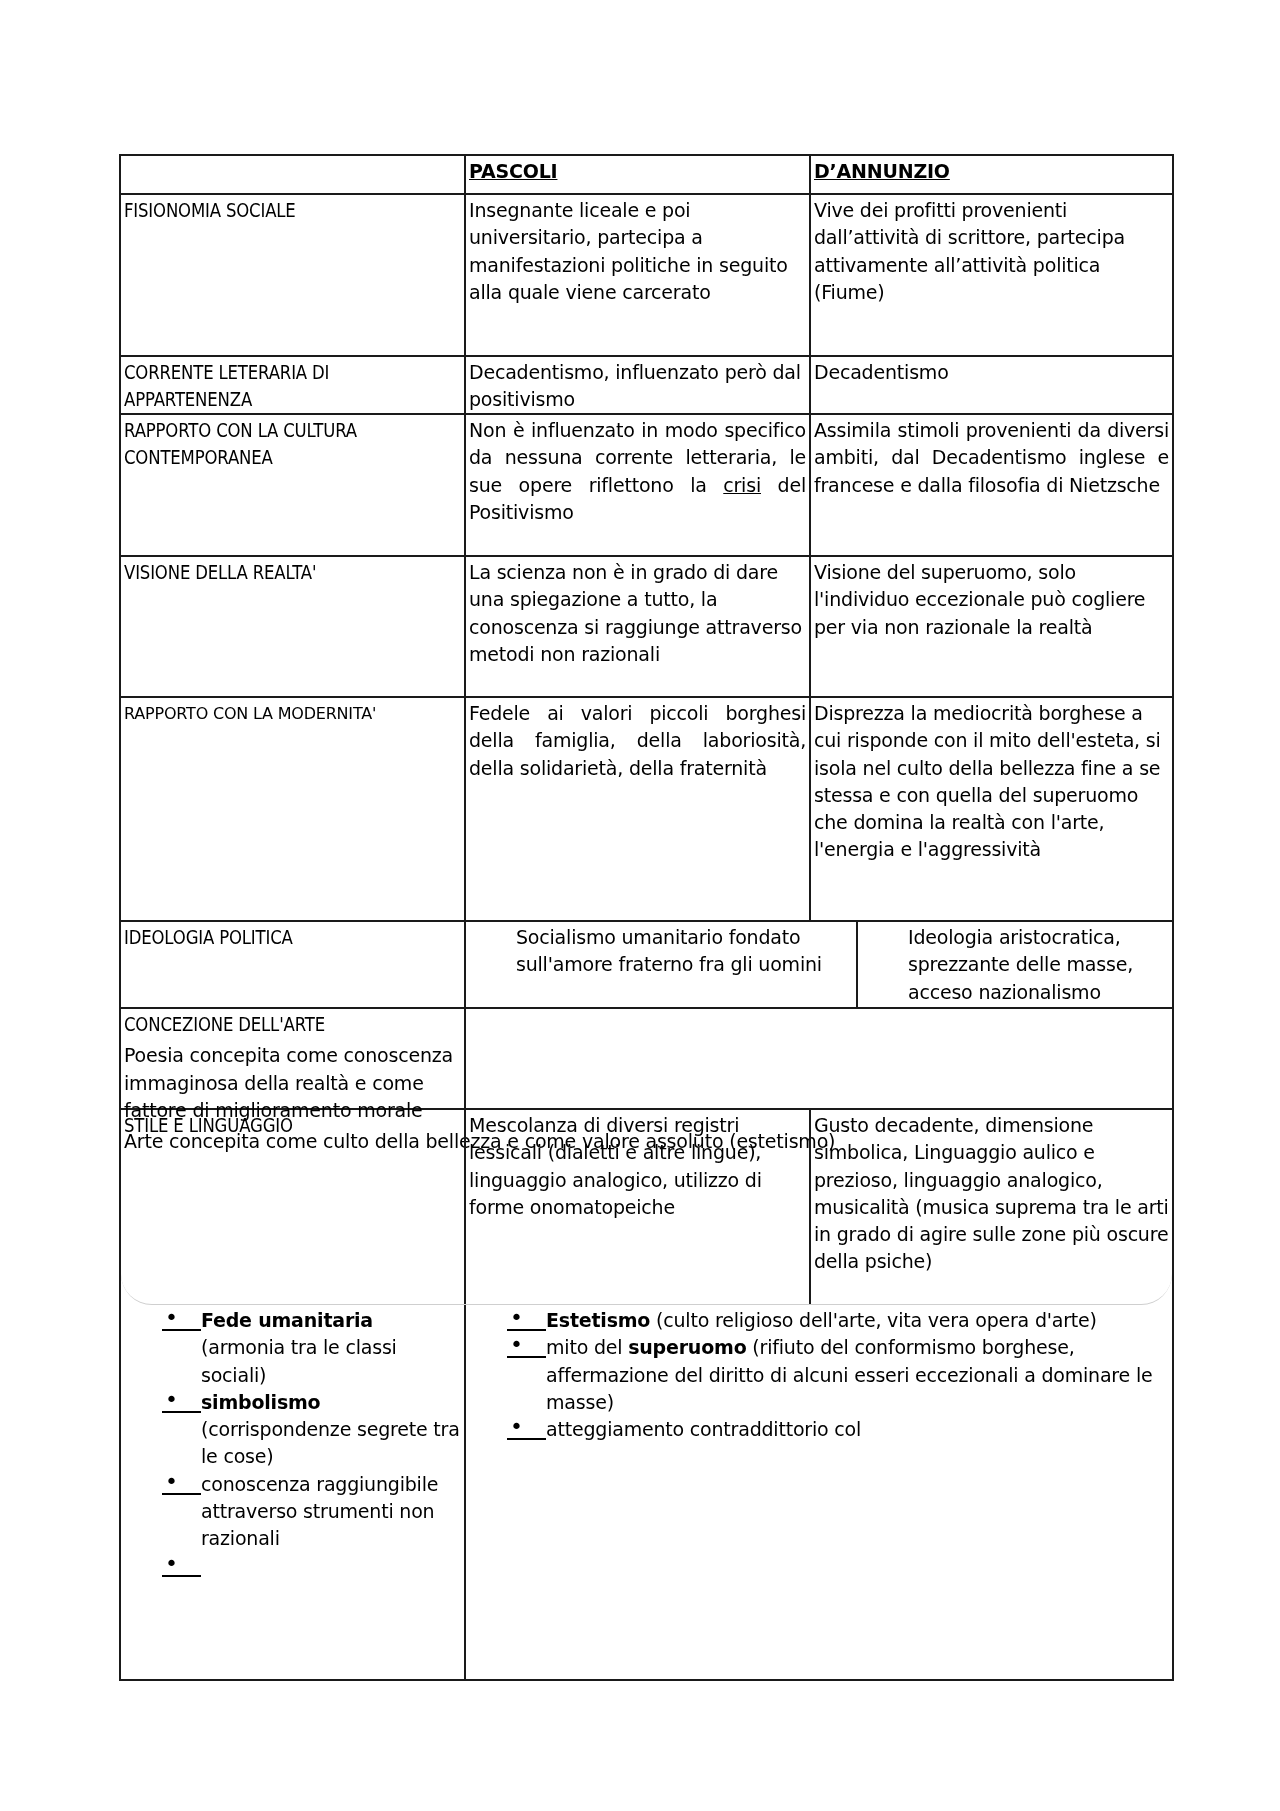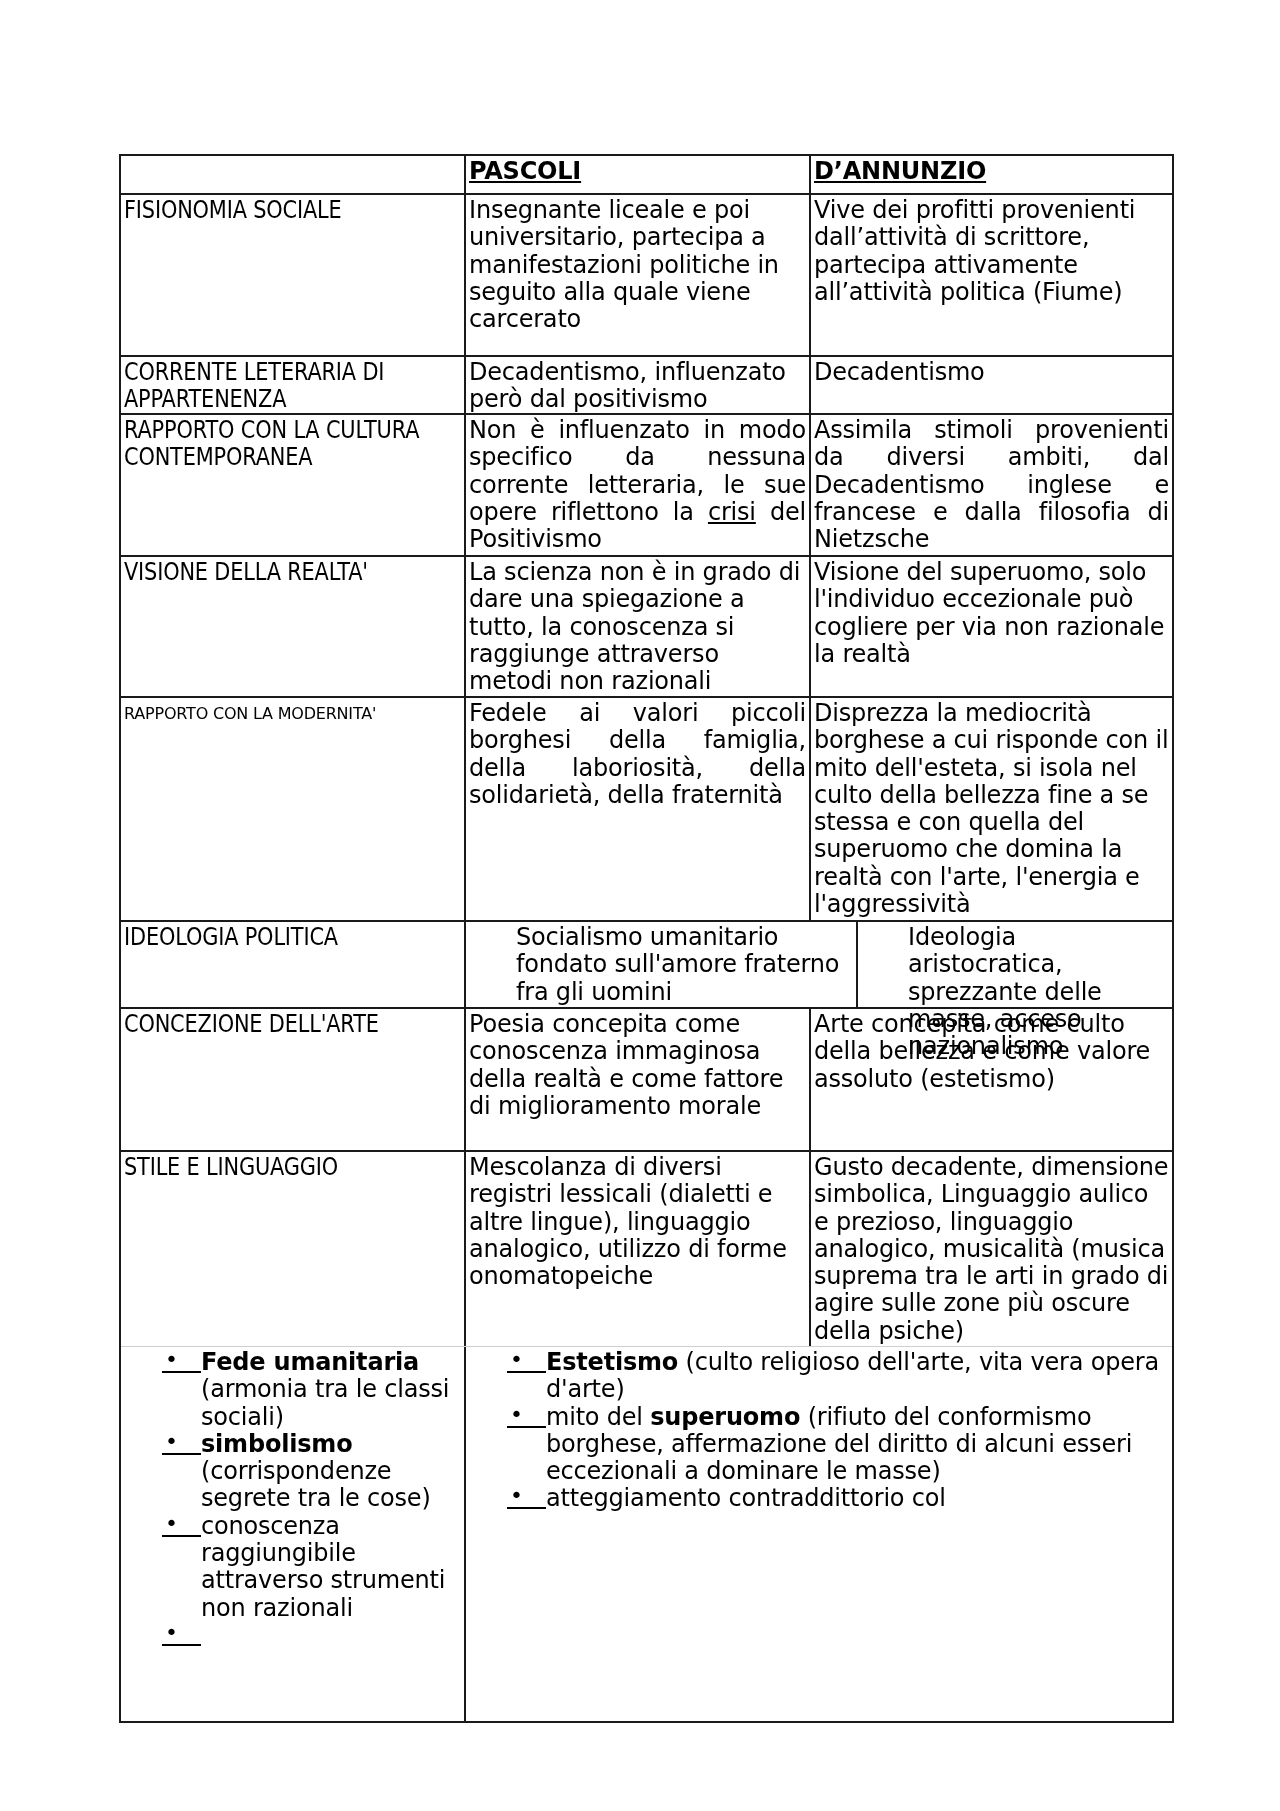--- a/index.html
+++ b/index.html
@@ -6,24 +6,24 @@
   body {
     width: 1280px; height: 1811px; position: relative; overflow: hidden;
     font-family: "DejaVu Sans", sans-serif; color: #000;
   }
   .tbl {
     position: absolute; left: 119px; top: 154px; width: 1055px;
     border: 2px solid #1a1a1a; box-sizing: border-box;
   }
   .row { display: flex; border-bottom: 2px solid #1a1a1a; box-sizing: border-box; }
   .row:last-child { border-bottom: none; }
-  .row.thin { border-bottom: 1px solid #cfcfcf; }
+  .row.thin { border-bottom: 1px solid #cfcfcf; border-radius: 31px; }
   .cell {
     box-sizing: border-box; padding: 2px 3px 2px 3px;
-    font-size: 24px; line-height: 27.3px; letter-spacing: -0.2px;
+    font-size: 19px; line-height: 27.3px; letter-spacing: -0.2px;
   }
   .c1 { width: 345px; border-right: 2px solid #1a1a1a; }
   .c2 { width: 345px; border-right: 2px solid #1a1a1a; }
   .c3 { flex: 1; }
   .narrow { display: inline-block; transform: scaleX(0.87); transform-origin: left top; white-space: pre-wrap; width: 115%; }
   .just { text-align: justify; text-align-last: auto; }
   .hdr { font-weight: bold; text-decoration: underline; }
   .u { text-decoration: underline; }
   ul.bl { list-style: none; margin: 0; padding: 0 0 0 38px; }
   ul.bl li { position: relative; padding-left: 39px; }
@@ -76,21 +76,21 @@
     <div class="cell c2 just">Fedele ai valori piccoli borghesi della famiglia, della laboriosità, della solidarietà, della fraternità</div>
     <div class="cell c3">Disprezza la mediocrità borghese a cui risponde con il mito dell'esteta, si isola nel culto della bellezza fine a se stessa e con quella del superuomo che domina la realtà con l'arte, l'energia e l'aggressività</div>
   </div>
 
   <div class="row" style="height:87px;gap:47px;">
     <div class="cell c1"><span class="narrow">IDEOLOGIA POLITICA</span></div>
     <div class="cell c2">Socialismo umanitario fondato sull'amore fraterno fra gli uomini</div>
     <div class="cell c3">Ideologia aristocratica, sprezzante delle masse, acceso nazionalismo</div>
   </div>
 
-  <div class="row" style="height:143px;">
+  <div class="row" style="height:101px;flex-direction:column;">
     <div class="cell c1"><span class="narrow">CONCEZIONE DELL'ARTE</span></div>
     <div class="cell c2">Poesia concepita come conoscenza immaginosa della realtà e come fattore di miglioramento morale</div>
     <div class="cell c3">Arte concepita come culto della bellezza e come valore assoluto (estetismo)</div>
   </div>
 
   <div class="row thin" style="height:195px;">
     <div class="cell c1"><span class="narrow">STILE E LINGUAGGIO</span></div>
     <div class="cell c2">Mescolanza di diversi registri lessicali (dialetti e altre lingue), linguaggio analogico, utilizzo di forme onomatopeiche</div>
     <div class="cell c3">Gusto decadente, dimensione simbolica, Linguaggio aulico e prezioso, linguaggio analogico, musicalità (musica suprema tra le arti in grado di agire sulle zone più oscure della psiche)</div>
   </div>

